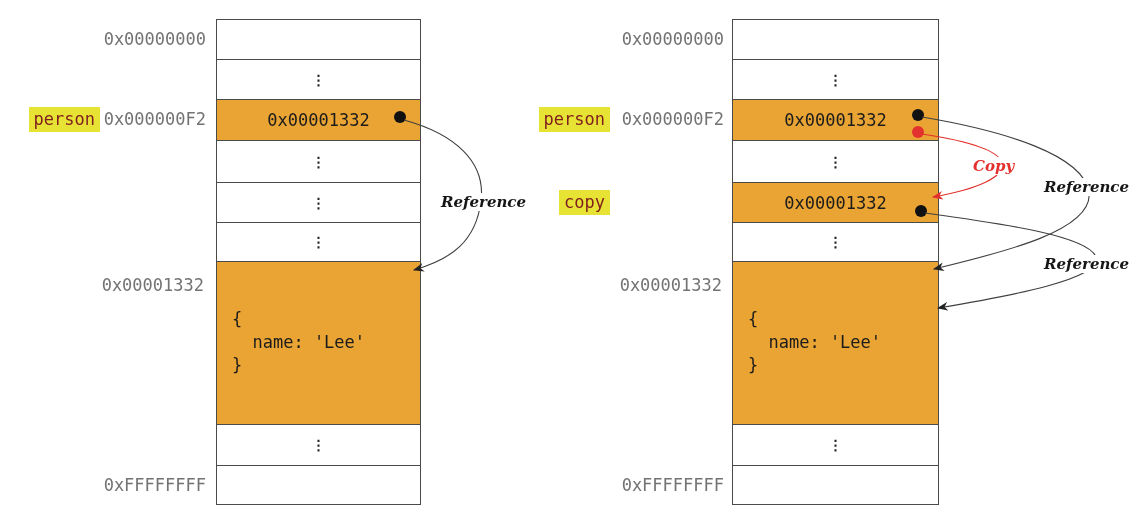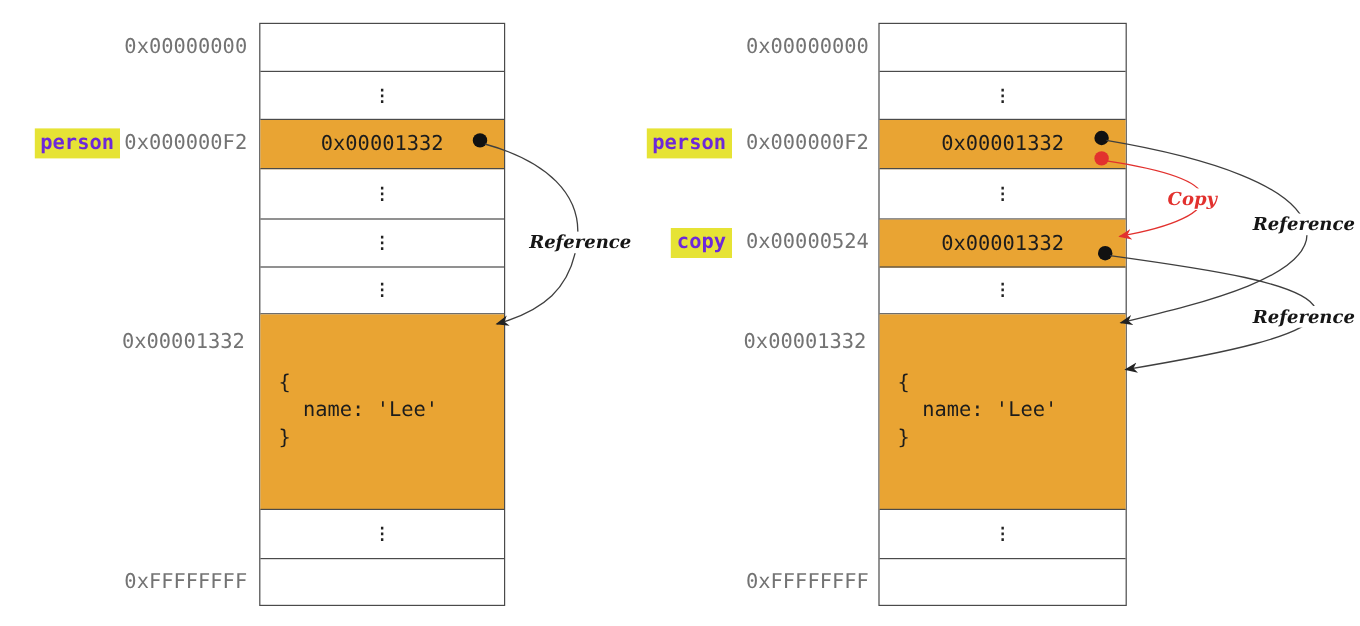--- a/index.html
+++ b/index.html
@@ -28,21 +28,21 @@
     position:absolute;left:15px;top:46px;white-space:pre;text-align:left;
     font-size:17px;line-height:23px;color:#1c1c1c;width:100%;
   }
   
   .addr{
     position:absolute;width:140px;text-align:right;font-size:17px;color:#737373;line-height:20px;
   }
   .varbox{position:absolute;text-align:right;line-height:22px;}
   .hl{
     display:inline-block;background:var(--highlight,#E6E335);
-    font-weight:bold;font-size:17px;color:#6d28d9;padding:1px 5px 2px 5px;
+    font-weight:normal;font-size:17px;color:#7f1d1d;padding:1px 5px 2px 5px;
   }
   
   .ann{
     position:absolute;font-family:"DejaVu Serif","Liberation Serif",serif;
     font-style:italic;font-weight:bold;font-size:15px;color:#161616;
     background:#fff;padding:0 2px;white-space:nowrap;
   }
   .ann.red{color:var(--red,#E2312E);}
   
   svg.overlay{position:absolute;left:0;top:0;width:1133px;height:522px;pointer-events:none;}
@@ -111,21 +111,20 @@
     <div class="memrow r7">
         <span class="vdots">⋮</span>
       </div>
     <div class="memrow r8 last"></div>
   </div>
 
   <div class="addr" style="left:584px;top:29px;">0x00000000</div>
   <div class="varbox" style="left:490px;width:120px;top:107px;"><span class="hl">person</span></div>
   <div class="addr" style="left:584px;top:109px;">0x000000F2</div>
   <div class="varbox" style="left:490px;width:120px;top:190px;"><span class="hl">copy</span></div>
-  <div class="addr" style="left:584px;top:192px;">0x00000524</div>
   <div class="addr" style="left:582px;top:275px;">0x00001332</div>
   <div class="addr" style="left:584px;top:475px;">0xFFFFFFFF</div>
 
   <svg class="overlay" viewBox="0 0 1133 522">
     <defs>
       <marker id="arrB" markerWidth="11" markerHeight="9" refX="9" refY="4" orient="auto">
         <path d="M0,0 L10,4 L0,8 L3,4 Z" fill="#222"></path>
       </marker>
       <marker id="arrR" markerWidth="11" markerHeight="9" refX="9" refY="4" orient="auto">
         <path d="M0,0 L10,4 L0,8 L3,4 Z" fill="#E2312E"></path>

